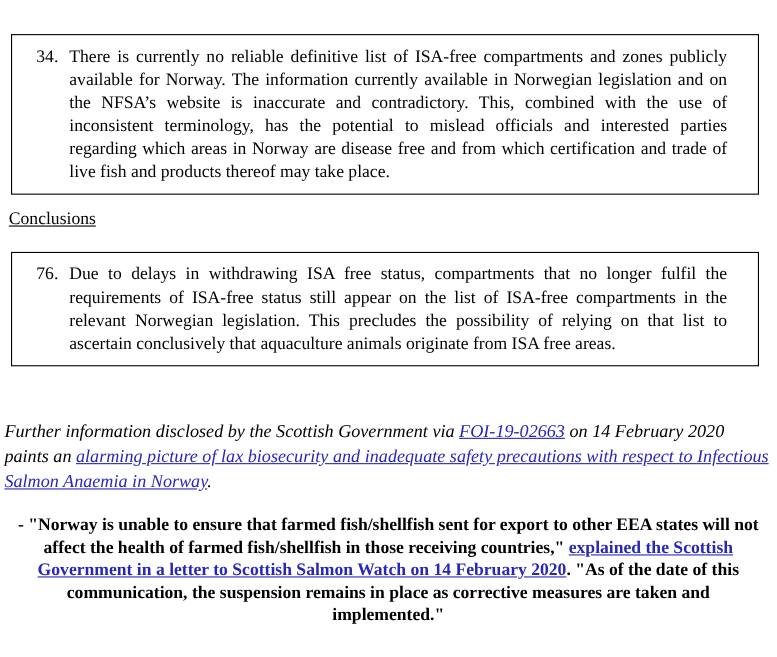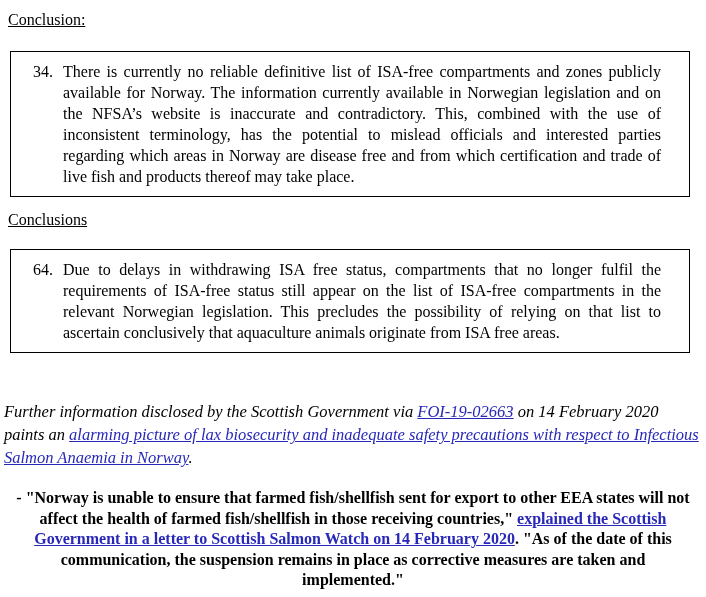--- a/index.html
+++ b/index.html
@@ -66,38 +66,35 @@
     line-height: 20.5px;
     text-align: center;
   }
   .quote a.link { font-weight: bold; }
 </style>
 </head>
 <body>
 
 <div class="page">
 
-  <div class="heading-row">
-    <span class="heading">Conclusion:</span>
-  </div>
 
   <div class="box box1">
     <div class="numbered">
       <span class="num">34.</span>
       <span>There is currently no reliable definitive list of ISA-free compartments and zones publicly available for Norway. The information currently available in Norwegian legislation and on the NFSA’s website is inaccurate and contradictory. This, combined with the use of inconsistent terminology, has the potential to mislead officials and interested parties regarding which areas in Norway are disease free and from which certification and trade of live fish and products thereof may take place.</span>
     </div>
   </div>
 
   <div class="heading-row h2-row">
     <span class="heading">Conclusions</span>
   </div>
 
   <div class="box box2">
     <div class="numbered">
-      <span class="num">64.</span>
+      <span class="num">76.</span>
       <span>Due to delays in withdrawing ISA free status, compartments that no longer fulfil the requirements of ISA-free status still appear on the list of ISA-free compartments in the relevant Norwegian legislation.  This precludes the possibility of relying on that list to ascertain conclusively that aquaculture animals originate from ISA free areas.</span>
     </div>
   </div>
 
   <p class="further"><span>Further information disclosed by the Scottish Government via </span><a class="link">FOI-19-02663</a><span> on 14 February 2020 paints an </span><a class="link">alarming picture of lax biosecurity and inadequate safety precautions with respect to Infectious Salmon Anaemia in Norway</a><span>.</span></p>
 
   <p class="quote"><span>- "Norway is unable to ensure that farmed fish/shellfish sent for export to other EEA states will not affect the health of farmed fish/shellfish in those receiving countries," </span><a class="link">explained the Scottish Government in a letter to Scottish Salmon Watch on 14 February 2020</a><span>.  "As of the date of this communication, the suspension remains in place as corrective measures are taken and implemented."</span></p>
 
 </div>
 

